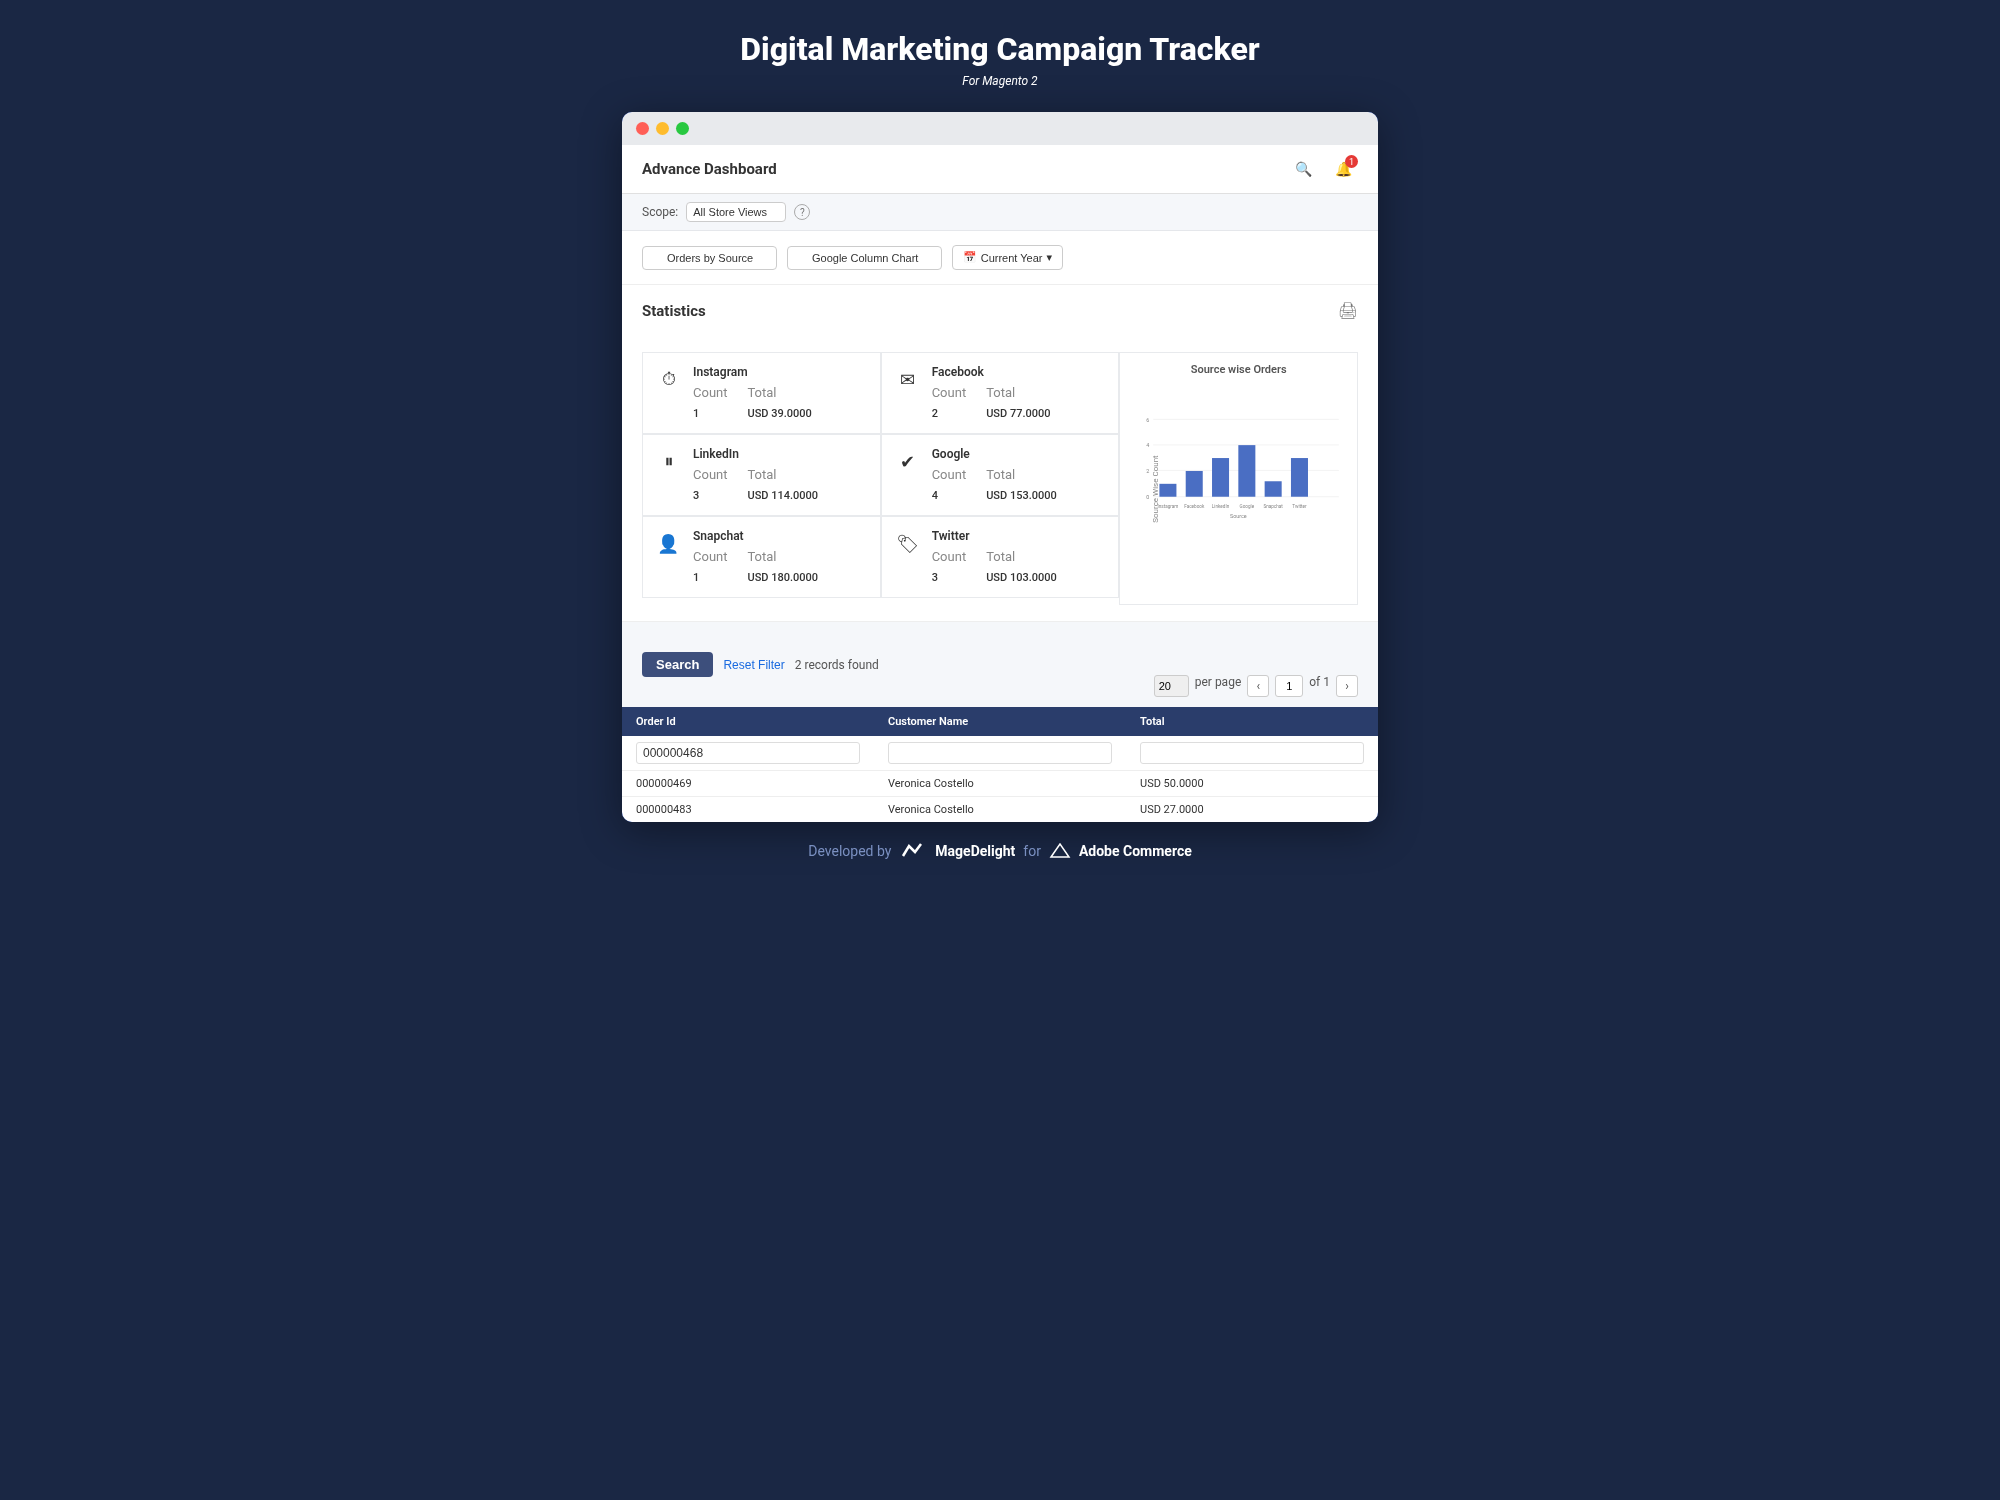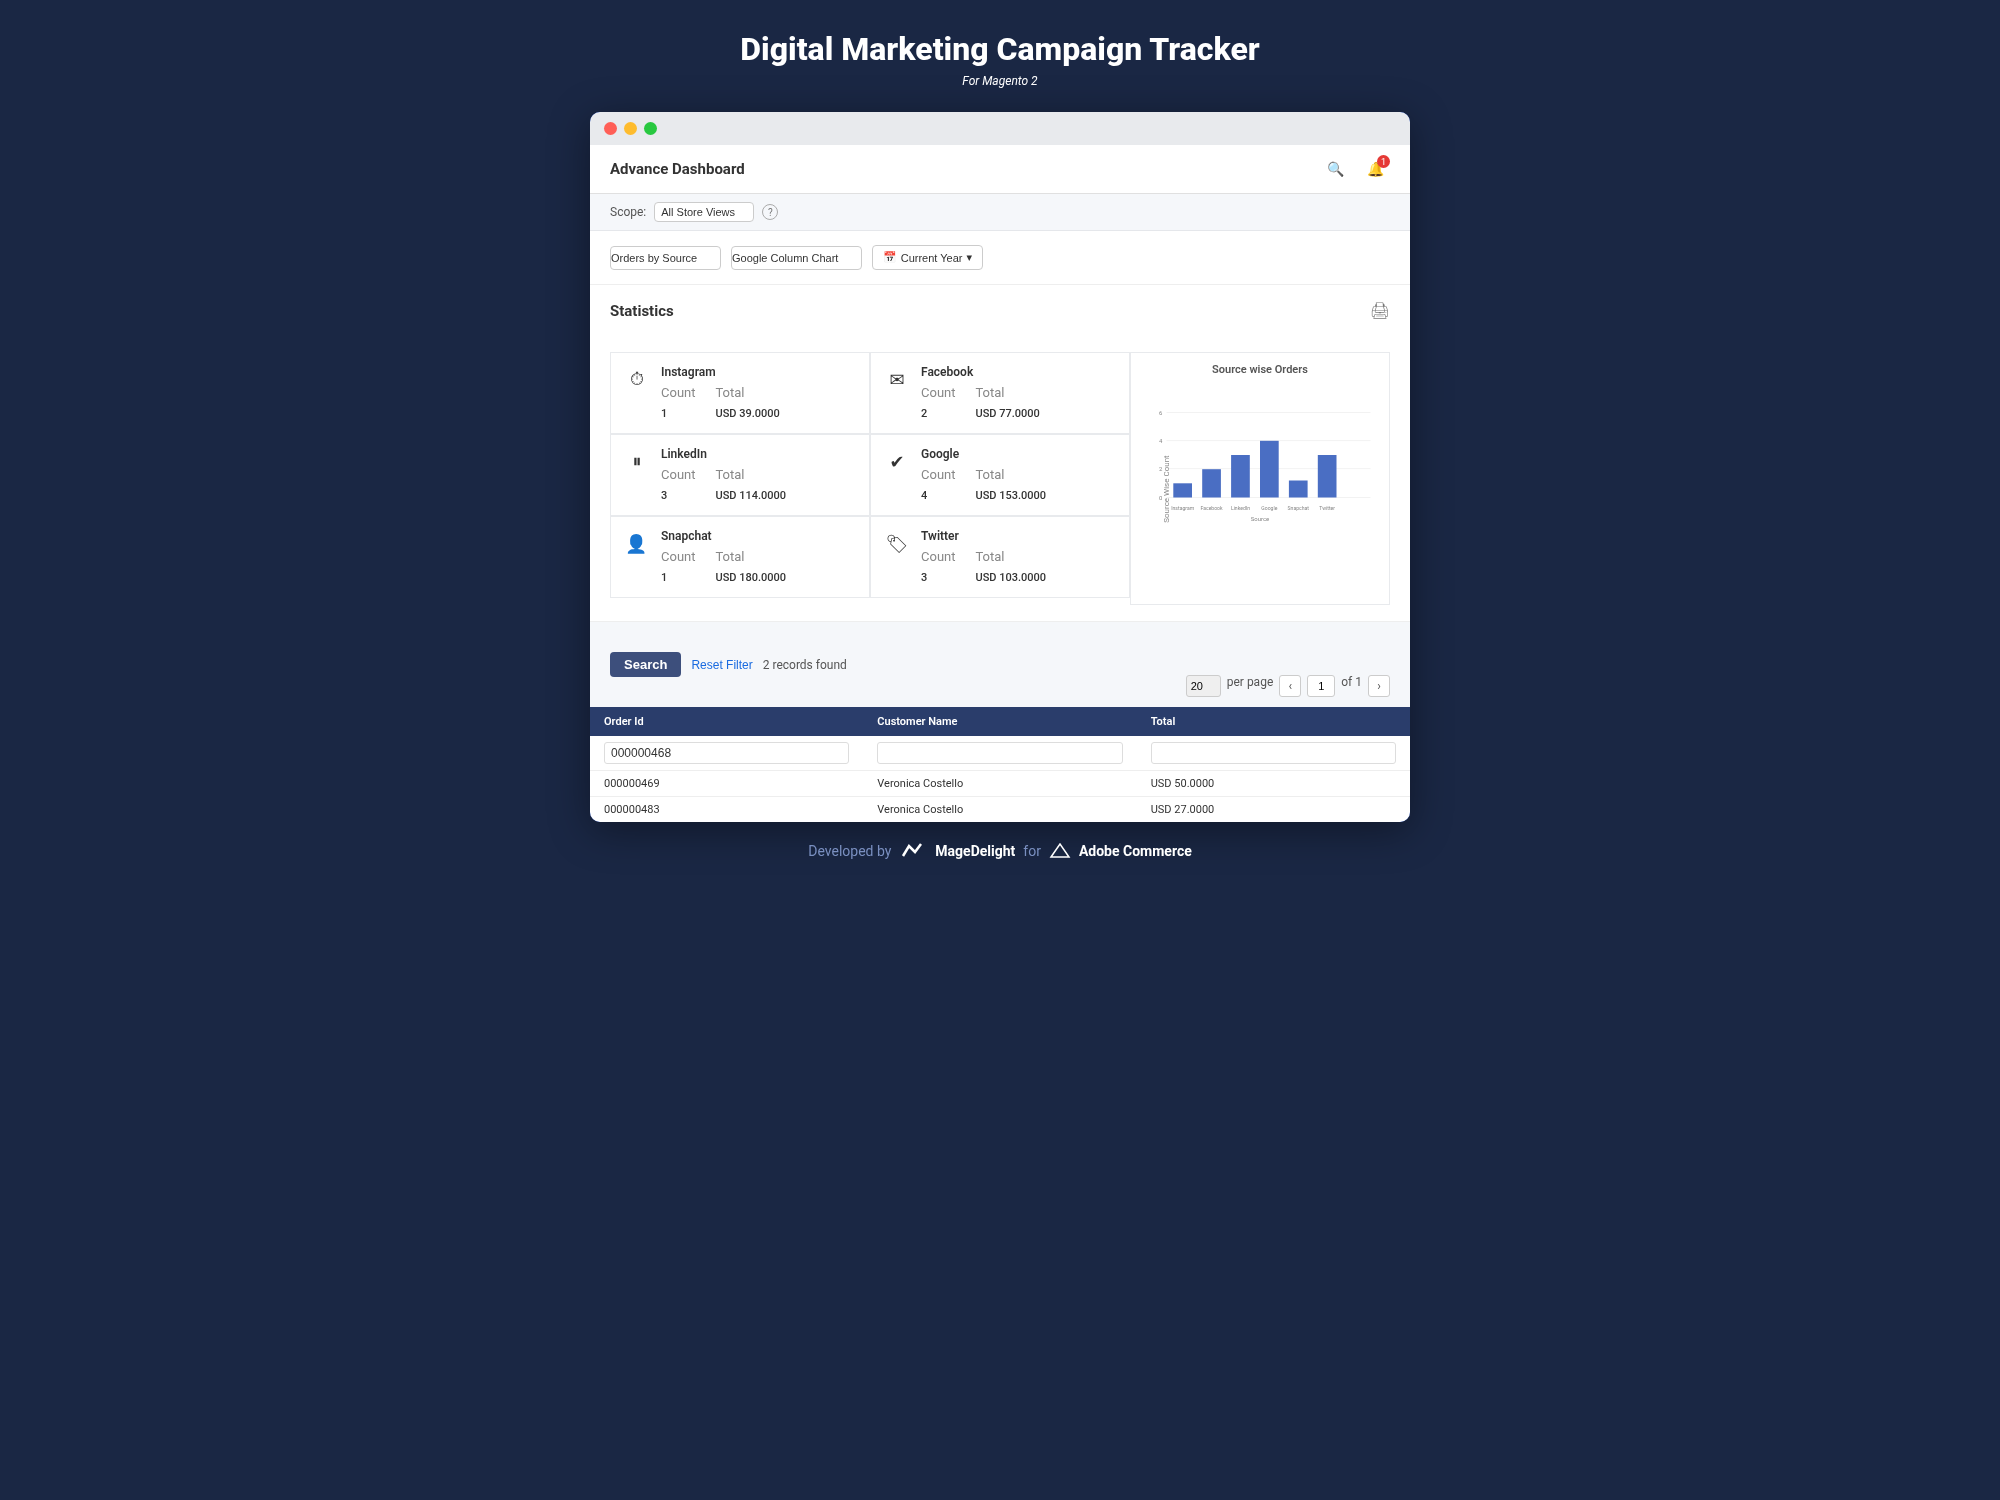--- a/index.html
+++ b/index.html
@@ -24,21 +24,21 @@
       margin-bottom: 6px;
     }
     .page-header h2 {
       font-size: 12px;
       font-weight: 400;
       font-style: italic;
     }
     .browser-window {
       background: #1d4ed8;
       border-radius: 10px;
-      width: 820px;
+      width: 756px;
       box-shadow: 0 8px 40px rgba(0,0,0,0.4);
       overflow: hidden;
     }
     .browser-titlebar {
       background: #e8eaed;
       padding: 10px 14px;
       display: flex;
       align-items: center;
       gap: 7px;
     }
@@ -120,21 +120,21 @@
       padding: 14px 20px;
       display: flex;
       gap: 10px;
       align-items: center;
       border-bottom: 1px solid #eee;
     }
     .ctrl-select {
       background: #fff;
       border: 1px solid #ccc;
       border-radius: 4px;
-      padding: 5px 22px 5px 0;
+      padding: 5px 22px 5px 24px;
       font-size: 11px;
       color: #333;
       appearance: none;
       cursor: pointer;
       position: relative;
     }
     .ctrl-btn {
       background: #fff;
       border: 1px solid #ccc;
       border-radius: 4px;

